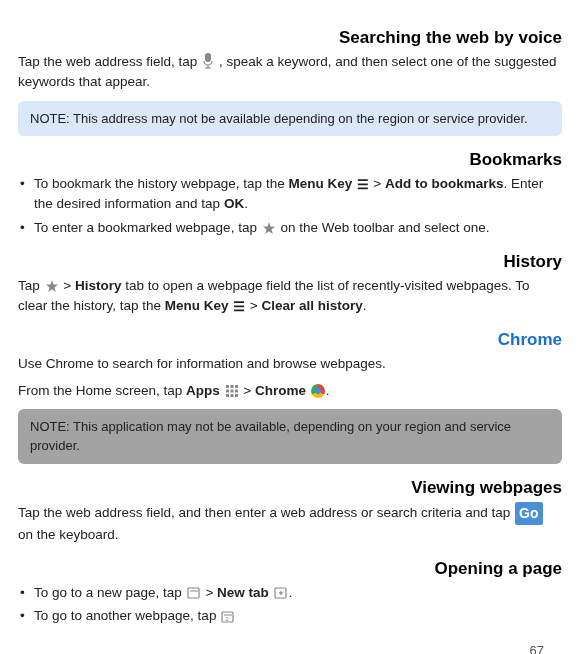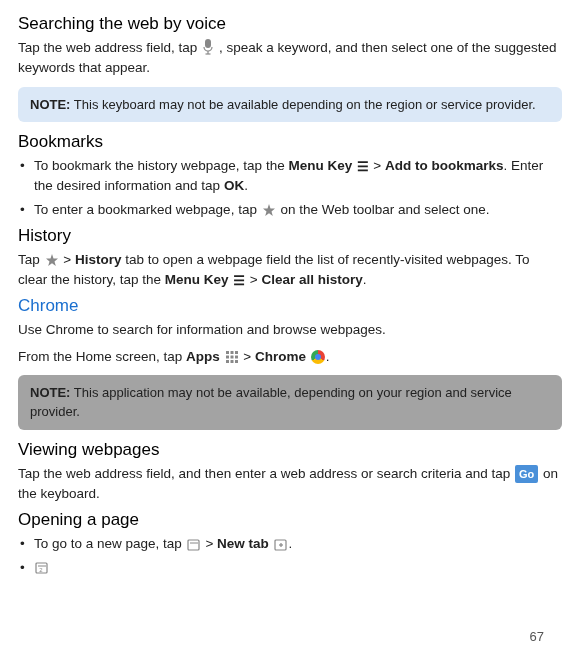--- a/index.html
+++ b/index.html
@@ -8,24 +8,25 @@
       min-height: 654px;
       font-family: Arial, sans-serif;
       font-size: 14px;
       color: #222;
       background: #fff;
       padding: 14px 18px 14px 18px;
     }
 
     h2.section-title {
       font-size: 17px;
-      font-weight: normal;
+      font-weight: bold;
       color: #000;
       margin-bottom: 4px;
-      margin-top: 0;
+      margin-top: 14px;
+      text-align: right;
     }
     h2.section-title.chrome-title {
       color: #1a6fcf;
     }
 
     p.body-text {
       font-size: 13.5px;
       color: #222;
       line-height: 1.5;
       margin-bottom: 6px;
@@ -40,21 +41,21 @@
     }
     .note-box.blue {
       background: #dbe8f7;
       color: #222;
     }
     .note-box.pink {
       background: #a3a3a3;
       color: #222;
     }
     .note-box strong {
-      font-weight: bold;
+      font-weight: normal;
     }
 
     ul.bullet-list {
       list-style: none;
       padding: 0;
       margin: 0 0 6px 0;
     }
     ul.bullet-list li {
       font-size: 13.5px;
       color: #222;
@@ -68,21 +69,21 @@
       position: absolute;
       left: 2px;
     }
 
     .bold { font-weight: bold; text-align: center; }
 
     .go-btn {
       display: inline-block;
       background: #4a90d9;
       color: #fff;
-      font-size: 11px;
+      font-size: 14px;
       font-weight: bold;
       padding: 1px 4px;
       border-radius: 2px;
       vertical-align: middle;
       margin: 0 1px;
     }
 
     .page-num {
       position: absolute;
       right: 18px;
@@ -171,21 +172,21 @@
       <svg viewBox="0 0 10 16" fill="none" xmlns="http://www.w3.org/2000/svg">
         <rect x="2" y="0" width="6" height="9" rx="3" fill="#888"></rect>
         <path d="M1 8c0 2.2 1.8 4 4 4s4-1.8 4-4" stroke="#888" stroke-width="1.2" fill="none"></path>
         <line x1="5" y1="12" x2="5" y2="15" stroke="#888" stroke-width="1.2"></line>
         <line x1="2.5" y1="15" x2="7.5" y2="15" stroke="#888" stroke-width="1.2"></line>
       </svg>
     </span>
     <span>, speak a keyword, and then select one of the suggested keywords that appear.</span>
   </p>
   <div class="note-box blue">
-    <strong>NOTE:</strong><span> This keyboard may not be available depending on the region or service provider.</span>
+    <strong>NOTE:</strong><span> This address may not be available depending on the region or service provider.</span>
   </div>
 
   <h2 class="section-title">Bookmarks</h2>
   <ul class="bullet-list">
     <li>
       <span>To bookmark the history webpage, tap the </span><span class="bold">Menu Key</span>
       <span class="icon-menu">☰</span>
       <span> &gt; </span><span class="bold">Add to bookmarks</span><span>. Enter the desired information and tap </span><span class="bold">OK</span><span>.</span>
     </li>
     <li>
@@ -256,20 +257,21 @@
       <span> &gt; </span><span class="bold">New tab</span>
       <span class="icon-small">
         <svg viewBox="0 0 14 14" xmlns="http://www.w3.org/2000/svg">
           <rect x="1" y="2" width="11" height="10" rx="1" fill="none" stroke="#888" stroke-width="1.2"></rect>
           <line x1="7" y1="5" x2="7" y2="9" stroke="#888" stroke-width="1.2"></line>
           <line x1="5" y1="7" x2="9" y2="7" stroke="#888" stroke-width="1.2"></line>
         </svg>
       </span><span>.</span>
     </li>
     <li>
+      <span>To go to another webpage, tap </span>
       <span class="icon-small">
         <svg viewBox="0 0 14 14" xmlns="http://www.w3.org/2000/svg">
           <rect x="1" y="2" width="11" height="10" rx="1" fill="none" stroke="#888" stroke-width="1.2"></rect>
           <line x1="3" y1="5" x2="11" y2="5" stroke="#888" stroke-width="1"></line>
           <text x="6" y="11" font-size="6" fill="#888" text-anchor="middle">2</text>
         </svg>
       </span>
     </li>
   </ul>
 

